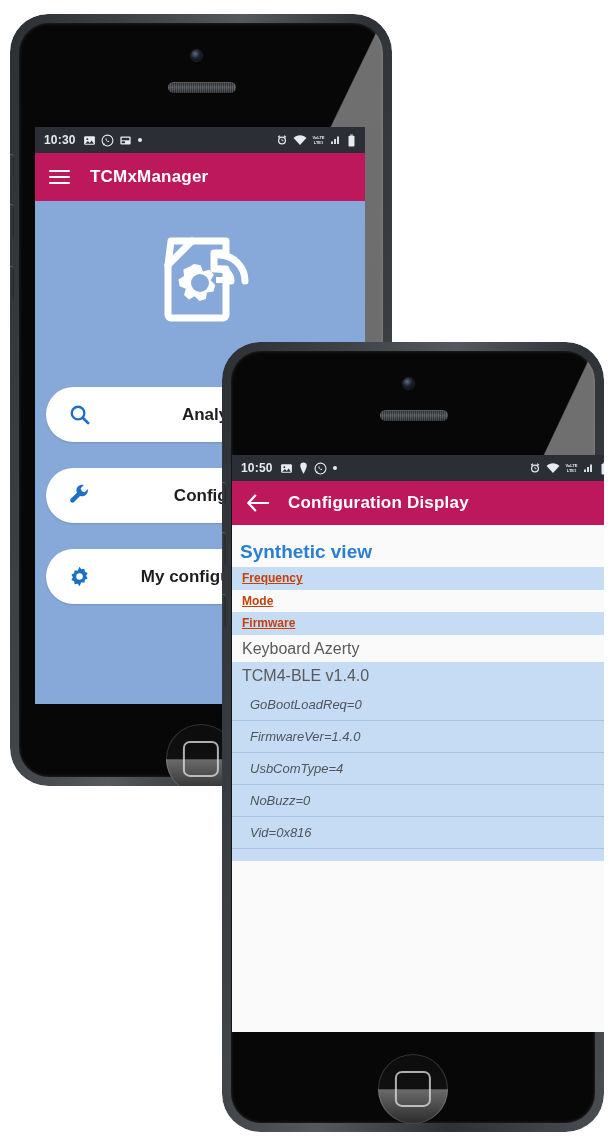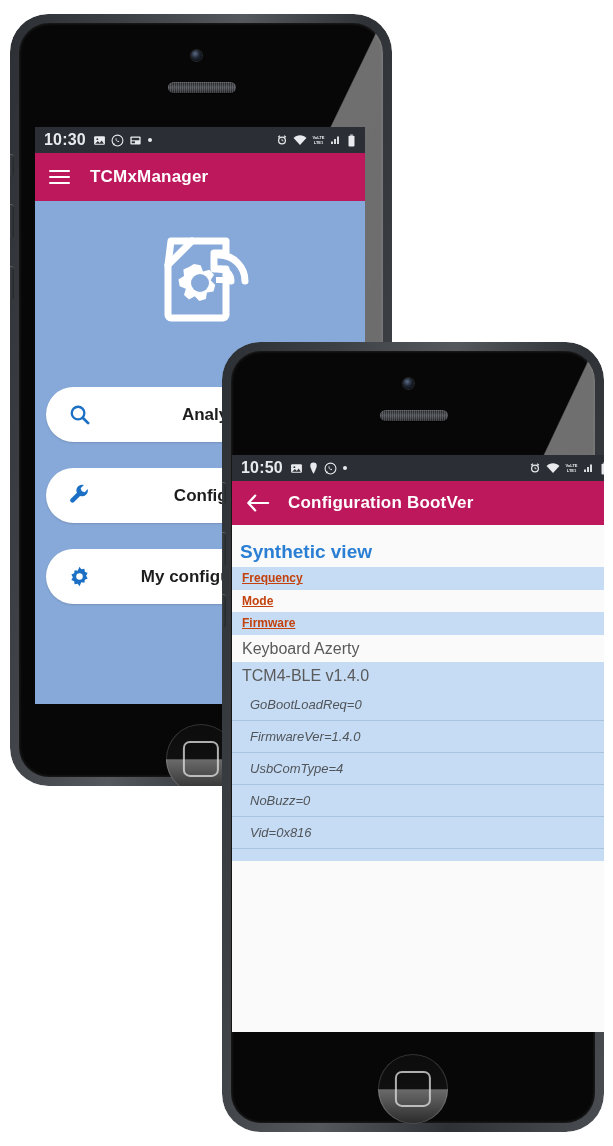--- a/index.html
+++ b/index.html
@@ -52,21 +52,21 @@
     box-shadow:inset 0 1px 0 rgba(255,255,255,.2);}
   .screen{position:absolute;overflow:hidden;background:#fff;}
 
   
   .statusbar{
     height:26px;background:#2b2f35;color:#e8eaed;
     display:flex;align-items:center;justify-content:space-between;
     padding:0 9px;box-sizing:border-box;
   }
   .sb-left,.sb-right{display:flex;align-items:center;gap:5px;}
-  .sb-time{font-size:16px;font-weight:bold;letter-spacing:.2px;margin-right:2px;}
+  .sb-time{font-size:12px;font-weight:bold;letter-spacing:.2px;margin-right:2px;}
   .sb-ico{display:inline-flex;align-items:center;justify-content:center;}
   .sb-dot{width:4px;height:4px;border-radius:50%;background:#e8eaed;display:inline-block;margin:0 1px;}
 
   
   .appbar{
     background:#be185d;color:#ffffff;display:flex;align-items:center;
     box-sizing:border-box;
   }
   .appbar .title{font-weight:bold;letter-spacing:.2px;}
   .hamburger{display:inline-block;}
@@ -319,21 +319,21 @@
         </span>
       </div>
     </div>
 
     <div class="appbar" style="height:44px;padding:0 14px;">
       <span style="margin-right:18px;display:inline-flex;">
         <svg width="24" height="20" viewBox="0 0 26 20">
             <path d="M10 2L2.5 10 10 18M2.8 10H24" fill="none" stroke="#ffffff" stroke-width="2.4" stroke-linecap="round" stroke-linejoin="round"></path>
           </svg>
       </span>
-      <span class="title" style="font-size:17px;">Configuration BootVer</span>
+      <span class="title" style="font-size:17px;">Configuration Display</span>
     </div>
 
     <div class="p2body">
 
       <div class="sec-head">Synthetic view</div>
 
       <div class="row key blue">Frequency</div>
       <div class="row key white">Mode</div>
       <div class="row key blue">Firmware</div>
       <div class="row val white">Keyboard Azerty</div>

